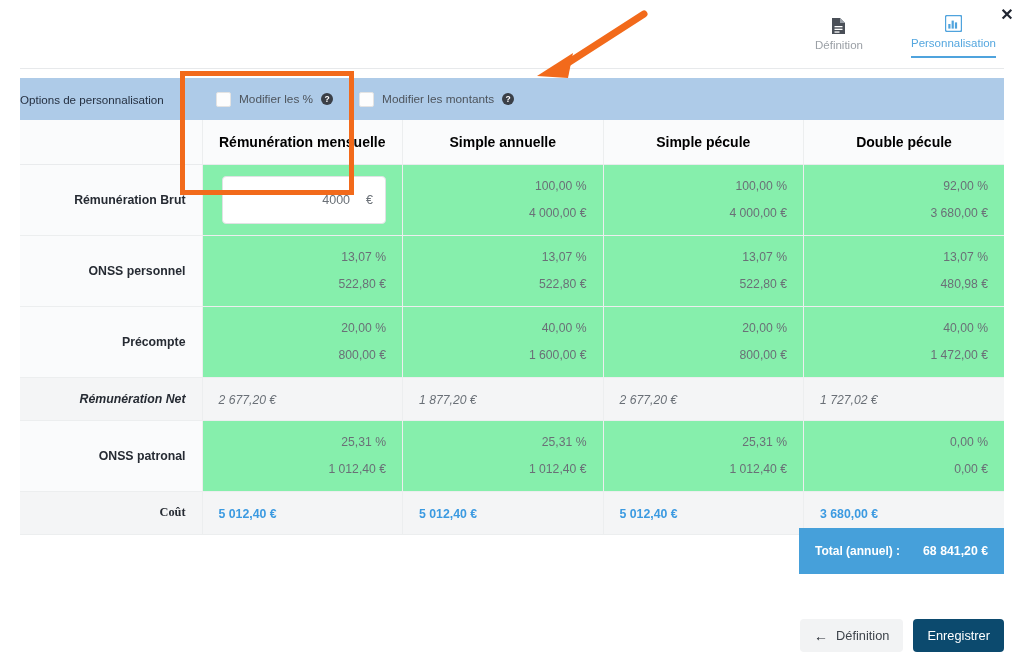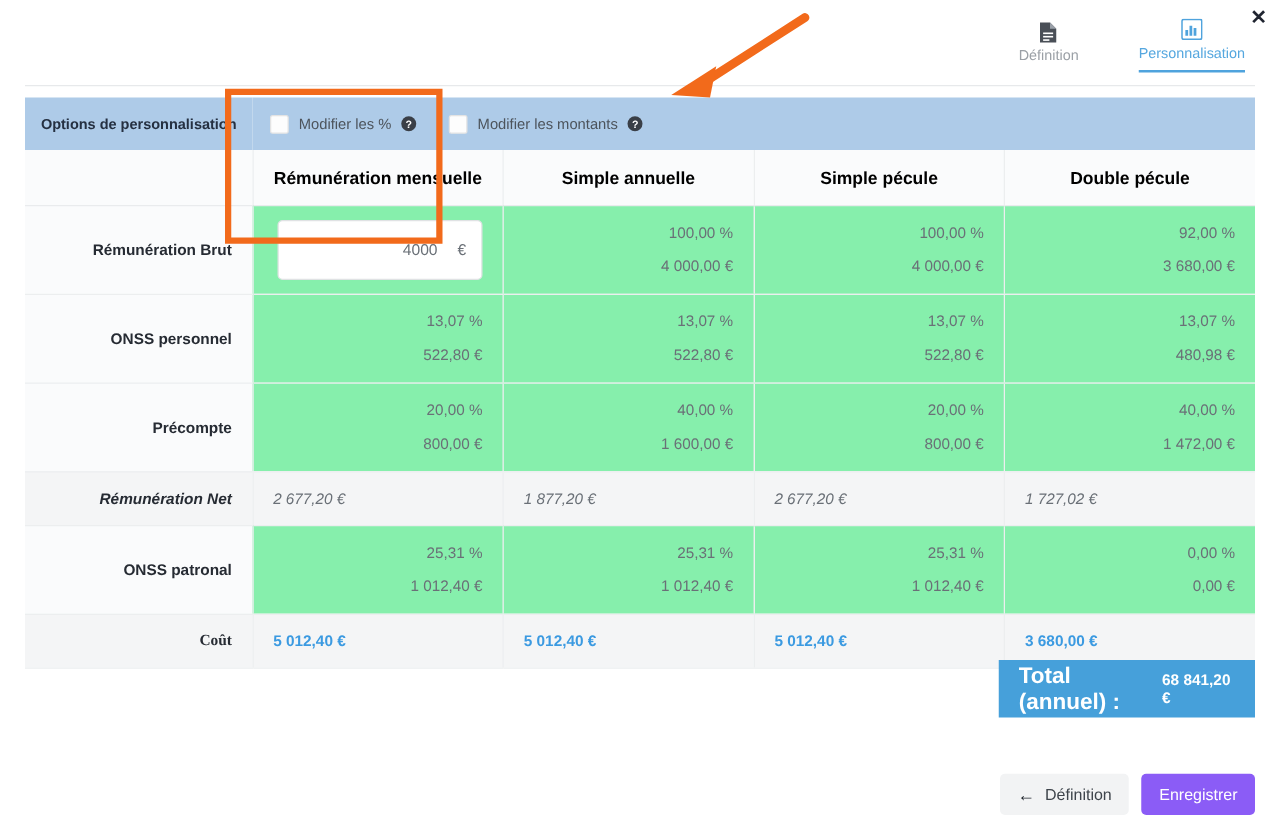--- a/index.html
+++ b/index.html
@@ -55,22 +55,22 @@
   .tbl col.c-label { width: 182px; }
   .tbl col.c-data  { width: 200.5px; }
 
   .opts-row td {
     background: #aecbe8;
     height: 42px;
     padding: 0;
     vertical-align: middle;
   }
   .opts-label {
-    font-size: 11.6px; font-weight: bold; color: #253041;
-    padding-left: 12px; text-align: center; padding-right: 0px;
+    font-size: 11.6px; font-weight: normal; color: #253041;
+    padding-left: 12px; text-align: left; padding-right: 0px;
     white-space: nowrap;
   }
   .opts-controls { display: flex; align-items: center; gap: 0; padding-left: 14px; }
   .opt-item { display: flex; align-items: center; gap: 8px; margin-right: 26px; cursor: pointer; }
   .chkbox {
     width: 15px; height: 15px; background: #fdfdfd;
     border: 1px solid #e3e3e3; border-radius: 2px; flex: 0 0 auto;
   }
   .opt-text { font-size: 11.8px; color: #4d545c; white-space: nowrap; }
   .help-icon {
@@ -133,36 +133,36 @@
 
   
   .total-badge {
     position: absolute; left: 799px; top: 528px;
     width: 205px; height: 46px;
     background: #46a0da;
     display: flex; align-items: center; justify-content: space-between;
     padding: 0 16px;
     color: #ffffff;
   }
-  .total-badge .t-lbl { font-size: 18px; font-weight: bold; }
+  .total-badge .t-lbl { font-size: 12px; font-weight: bold; }
   .total-badge .t-val { font-size: 12.3px; font-weight: bold; }
 
   
   .footer {
     position: absolute; right: 20px; top: 619px;
     display: flex; align-items: center; gap: 10px;
   }
   .btn {
     height: 33px; border-radius: 4px;
     display: flex; align-items: center; justify-content: center;
     font-size: 12.8px; cursor: pointer; padding: 0 14px; gap: 8px;
   }
   .btn-sec { background: #f2f3f4; color: #3e444b; }
   .btn-sec .arrow { font-size: 14px; color: #22272e; }
-  .btn-pri { background: #8b5cf6; color: #ffffff; }
+  .btn-pri { background: #0c4a6e; color: #ffffff; }
 
   
   .anno-box {
     position: absolute; left: 180px; top: 71px;
     width: 174px; height: 124px;
     box-sizing: border-box;
     border: 5px solid #f26a1b;
     pointer-events: none;
   }
   .anno-arrow { position: absolute; left: 520px; top: 8px; pointer-events: none; }

